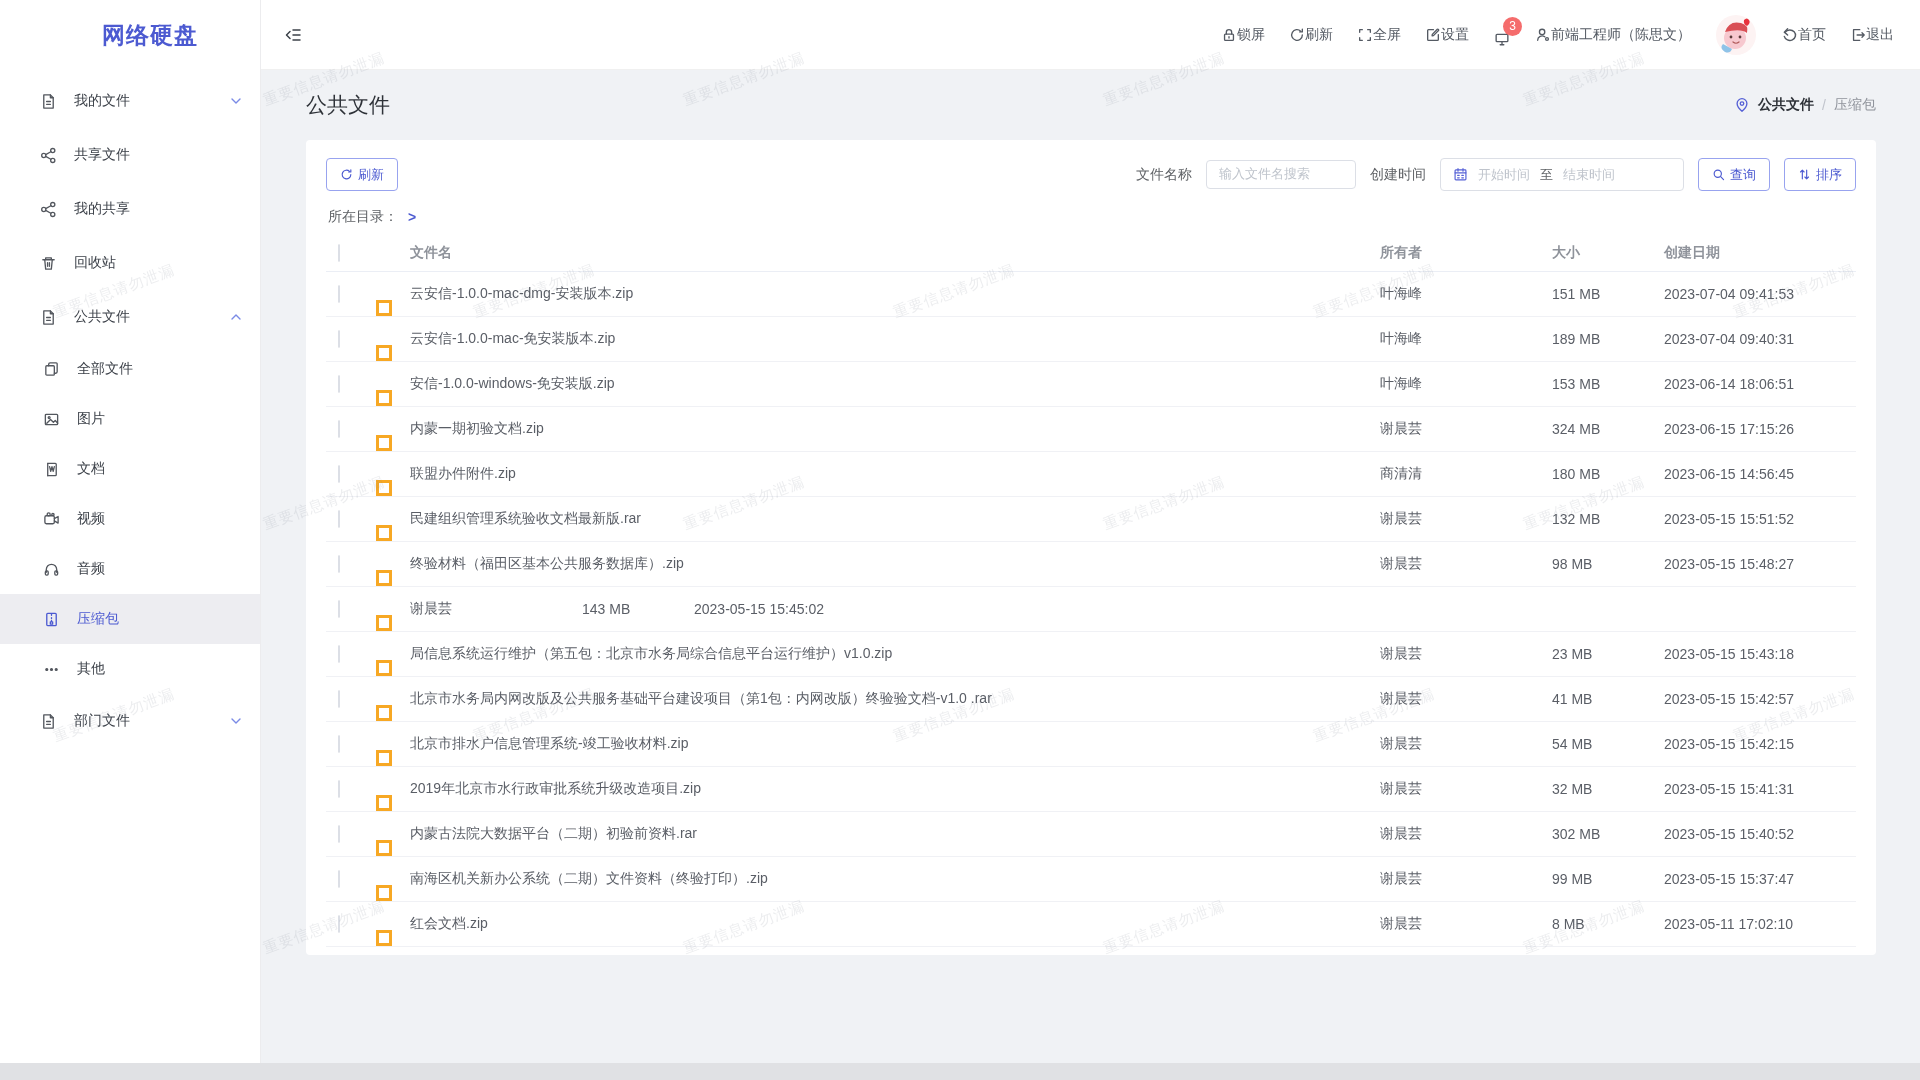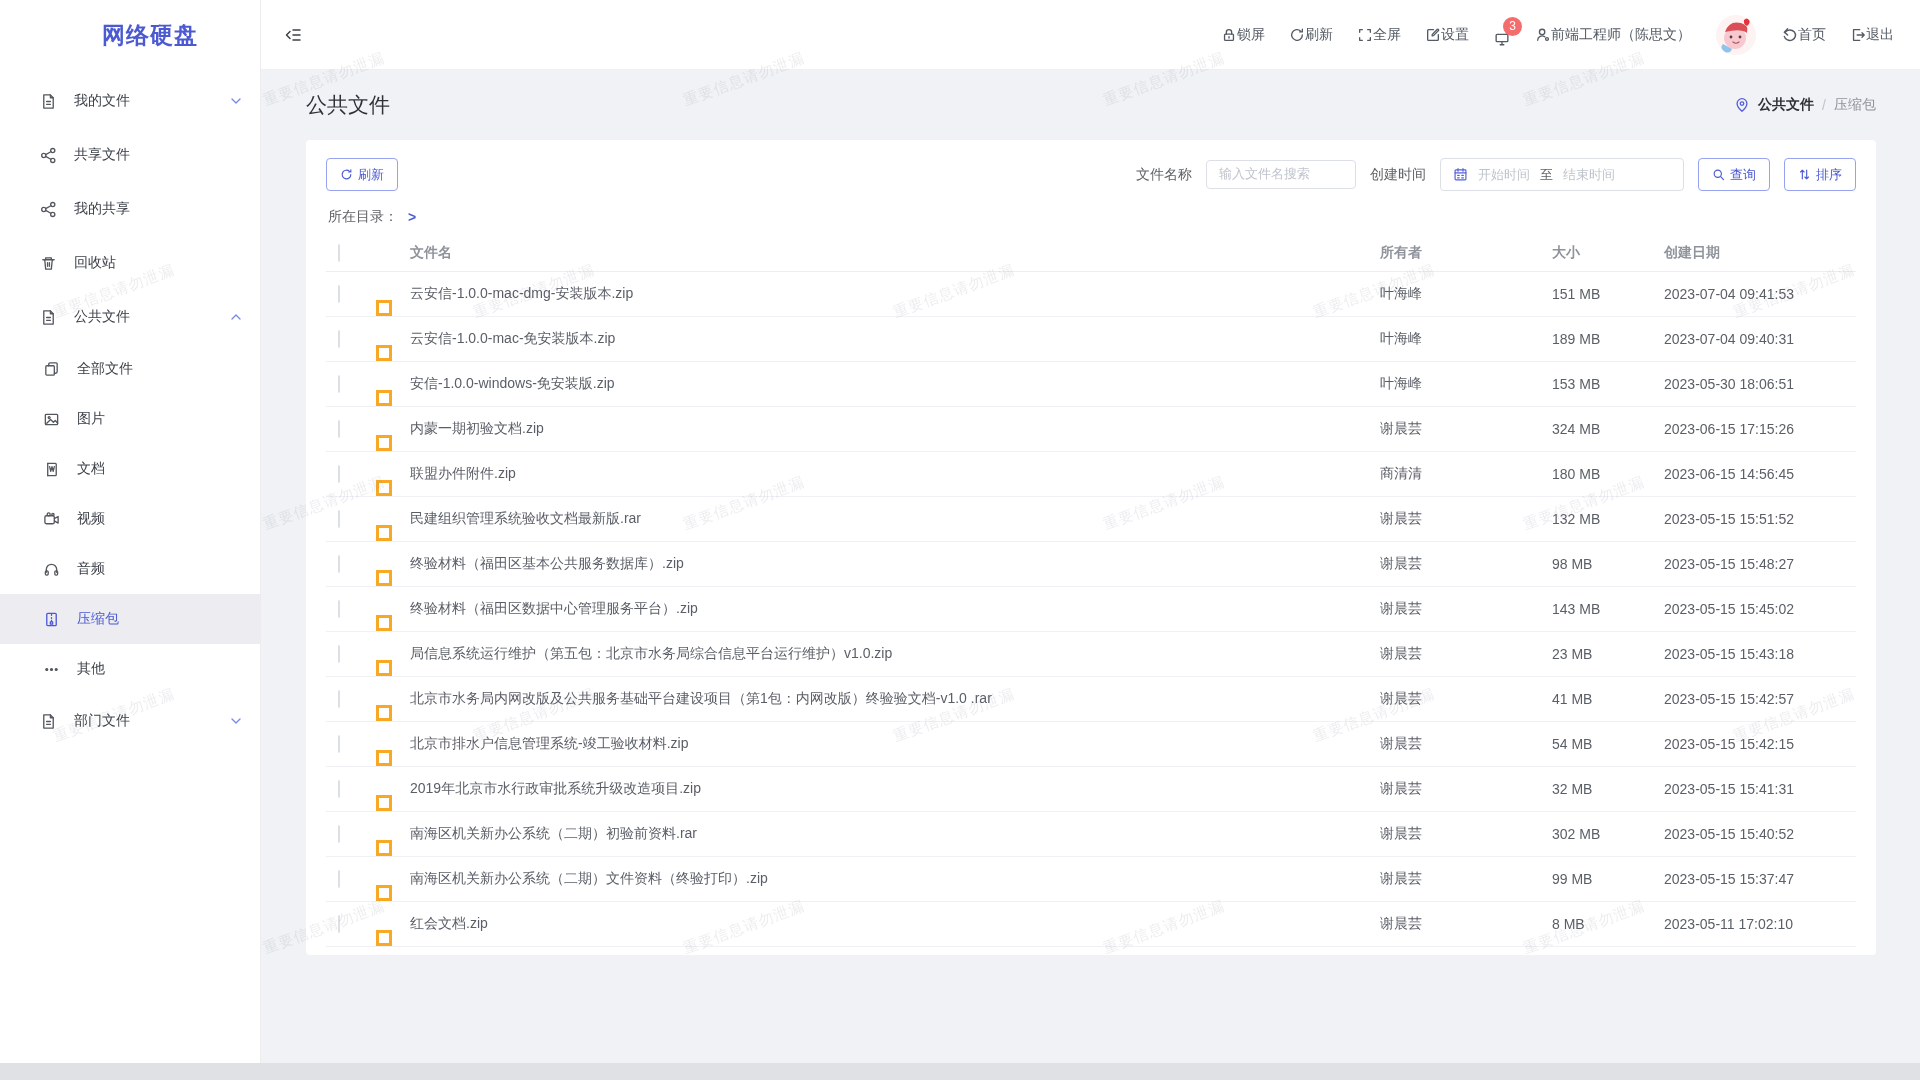--- a/index.html
+++ b/index.html
@@ -468,21 +468,21 @@
             <span class="col-owner">叶海峰</span>
             <span class="col-size">189 MB</span>
             <span class="col-date">2023-07-04 09:40:31</span>
           </div>
             <div class="tbl-row">
             <span class="col-check"><span class="cb"></span></span>
             <span class="col-icon"><span class="zip-ic"></span></span>
             <span class="col-name">安信-1.0.0-windows-免安装版.zip</span>
             <span class="col-owner">叶海峰</span>
             <span class="col-size">153 MB</span>
-            <span class="col-date">2023-05-30 18:06:51</span>
+            <span class="col-date">2023-06-14 18:06:51</span>
           </div>
             <div class="tbl-row">
             <span class="col-check"><span class="cb"></span></span>
             <span class="col-icon"><span class="zip-ic"></span></span>
             <span class="col-name">内蒙一期初验文档.zip</span>
             <span class="col-owner">谢晨芸</span>
             <span class="col-size">324 MB</span>
             <span class="col-date">2023-06-15 17:15:26</span>
           </div>
             <div class="tbl-row">
@@ -505,21 +505,20 @@
             <span class="col-check"><span class="cb"></span></span>
             <span class="col-icon"><span class="zip-ic"></span></span>
             <span class="col-name">终验材料（福田区基本公共服务数据库）.zip</span>
             <span class="col-owner">谢晨芸</span>
             <span class="col-size">98 MB</span>
             <span class="col-date">2023-05-15 15:48:27</span>
           </div>
             <div class="tbl-row">
             <span class="col-check"><span class="cb"></span></span>
             <span class="col-icon"><span class="zip-ic"></span></span>
-            <span class="col-name">终验材料（福田区数据中心管理服务平台）.zip</span>
             <span class="col-owner">谢晨芸</span>
             <span class="col-size">143 MB</span>
             <span class="col-date">2023-05-15 15:45:02</span>
           </div>
             <div class="tbl-row">
             <span class="col-check"><span class="cb"></span></span>
             <span class="col-icon"><span class="zip-ic"></span></span>
             <span class="col-name">局信息系统运行维护（第五包：北京市水务局综合信息平台运行维护）v1.0.zip</span>
             <span class="col-owner">谢晨芸</span>
             <span class="col-size">23 MB</span>
@@ -545,21 +544,21 @@
             <span class="col-check"><span class="cb"></span></span>
             <span class="col-icon"><span class="zip-ic"></span></span>
             <span class="col-name">2019年北京市水行政审批系统升级改造项目.zip</span>
             <span class="col-owner">谢晨芸</span>
             <span class="col-size">32 MB</span>
             <span class="col-date">2023-05-15 15:41:31</span>
           </div>
             <div class="tbl-row">
             <span class="col-check"><span class="cb"></span></span>
             <span class="col-icon"><span class="zip-ic"></span></span>
-            <span class="col-name">南海区机关新办公系统（二期）初验前资料.rar</span>
+            <span class="col-name">内蒙古法院大数据平台（二期）初验前资料.rar</span>
             <span class="col-owner">谢晨芸</span>
             <span class="col-size">302 MB</span>
             <span class="col-date">2023-05-15 15:40:52</span>
           </div>
             <div class="tbl-row">
             <span class="col-check"><span class="cb"></span></span>
             <span class="col-icon"><span class="zip-ic"></span></span>
             <span class="col-name">南海区机关新办公系统（二期）文件资料（终验打印）.zip</span>
             <span class="col-owner">谢晨芸</span>
             <span class="col-size">99 MB</span>

